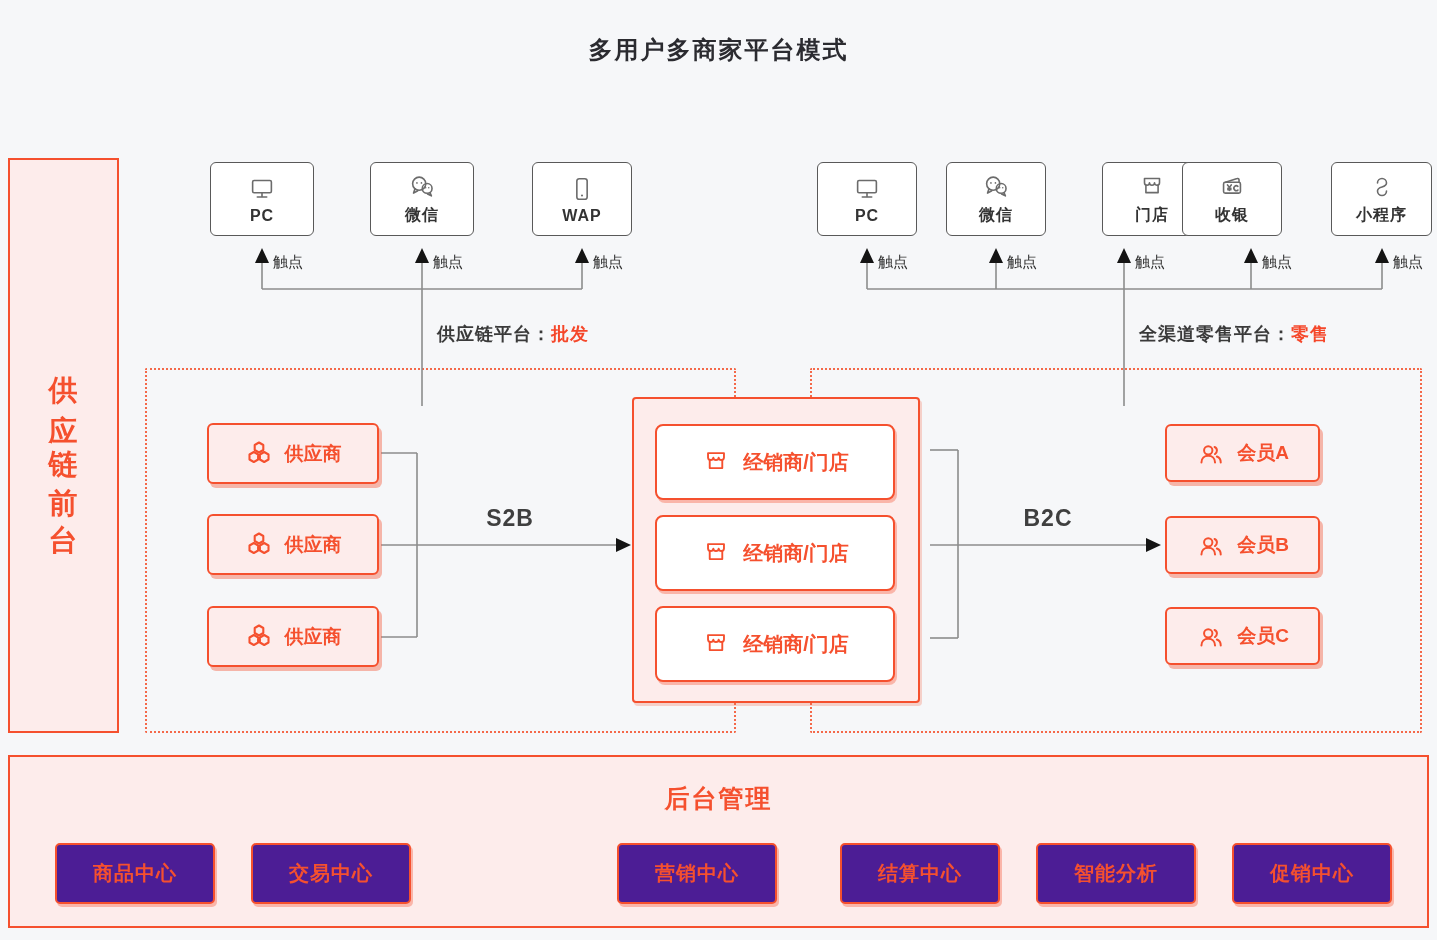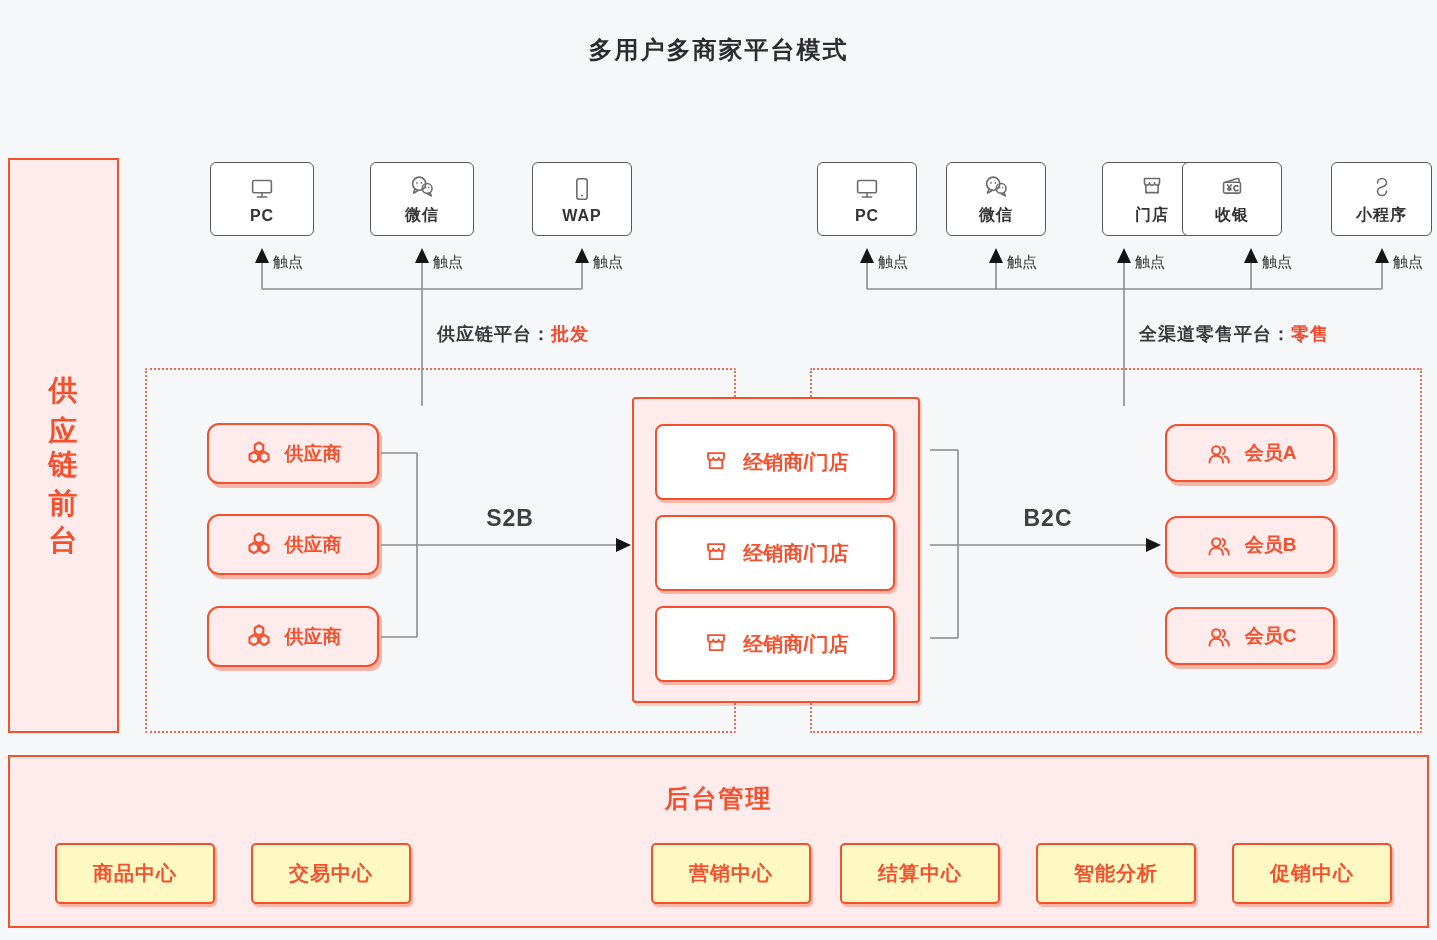--- a/index.html
+++ b/index.html
@@ -31,37 +31,37 @@
 
   
   .dotted{border:2px dotted #f4694a;box-sizing:border-box;z-index:1;border-radius:2px;}
 
   
   .mid-container{left:632px;top:397px;width:288px;height:306px;background:#fdeceb;border:2px solid #f5502e;
     box-sizing:border-box;border-radius:4px;z-index:3;box-shadow:2px 3px 0 rgba(245,90,60,.25);}
 
   
   .card{display:flex;align-items:center;justify-content:center;gap:12px;box-sizing:border-box;z-index:4;
-    border:2px solid #f5502e;border-radius:12px;font-weight:700;color:#f5502e;}
+    border:2px solid #f5502e;border-radius:6px;font-weight:700;color:#f5502e;}
   .pinkcard{background:#fdeceb;box-shadow:3px 4px 0 rgba(245,100,70,.45);}
   .whitecard{background:#fff;border-radius:8px;box-shadow:2px 3px 0 rgba(245,100,70,.40);}
   .supplier{left:207px;width:172px;height:61px;font-size:19px;}
   .dealer{left:655px;width:240px;height:76px;font-size:20px;}
-  .member{left:1165px;width:170px;height:58px;font-size:19px;}
+  .member{left:1165px;width:155px;height:58px;font-size:19px;}
   .oicon{stroke:#f5502e;fill:none;stroke-width:2;stroke-linecap:round;stroke-linejoin:round;}
 
   
   .flow{font-size:23px;color:#3f3f3f;font-weight:600;letter-spacing:1px;z-index:4;}
 
   
   .backend{left:8px;top:755px;width:1421px;height:173px;background:#fdeceb;border:2px solid #f5502e;
     box-sizing:border-box;z-index:3;}
   .backend-title{left:8px;top:782px;width:1421px;text-align:center;font-size:25px;font-weight:800;color:#f5502e;
     z-index:4;letter-spacing:2px;}
-  .bcard{top:843px;width:160px;height:61px;background:#fef9c3;border:2px solid #f5502e;border-radius:5px;
+  .bcard{top:843px;width:160px;height:61px;background:#4c1d95;border:2px solid #f5502e;border-radius:5px;
     box-sizing:border-box;display:flex;align-items:center;justify-content:center;
     font-size:20px;font-weight:600;color:#f5502e;z-index:4;box-shadow:2px 3px 0 rgba(245,100,70,.40);letter-spacing:1px;}
 
   svg.lines{position:absolute;left:0;top:0;z-index:2;}
   .cline{stroke:#8c8c8c;stroke-width:1.6;fill:none;}
   .ahead{fill:#141414;stroke:none;}
 </style>
 </head>
 <body>
 
@@ -277,18 +277,18 @@
     <span>会员C</span>
   </div>
 
   <div class="abs flow" style="left:470px;top:505px;width:80px;text-align:center;">S2B</div>
   <div class="abs flow" style="left:1008px;top:505px;width:80px;text-align:center;">B2C</div>
 
   <div class="abs backend"></div>
   <div class="abs backend-title">后台管理</div>
   <div class="abs bcard" style="left:55px;">商品中心</div>
   <div class="abs bcard" style="left:251px;">交易中心</div>
-  <div class="abs bcard" style="left:651px;">营销中心</div>
+  <div class="abs bcard" style="left:617px;">营销中心</div>
   <div class="abs bcard" style="left:840px;">结算中心</div>
   <div class="abs bcard" style="left:1036px;">智能分析</div>
   <div class="abs bcard" style="left:1232px;">促销中心</div>
 
 </div>
 
 </body></html>

